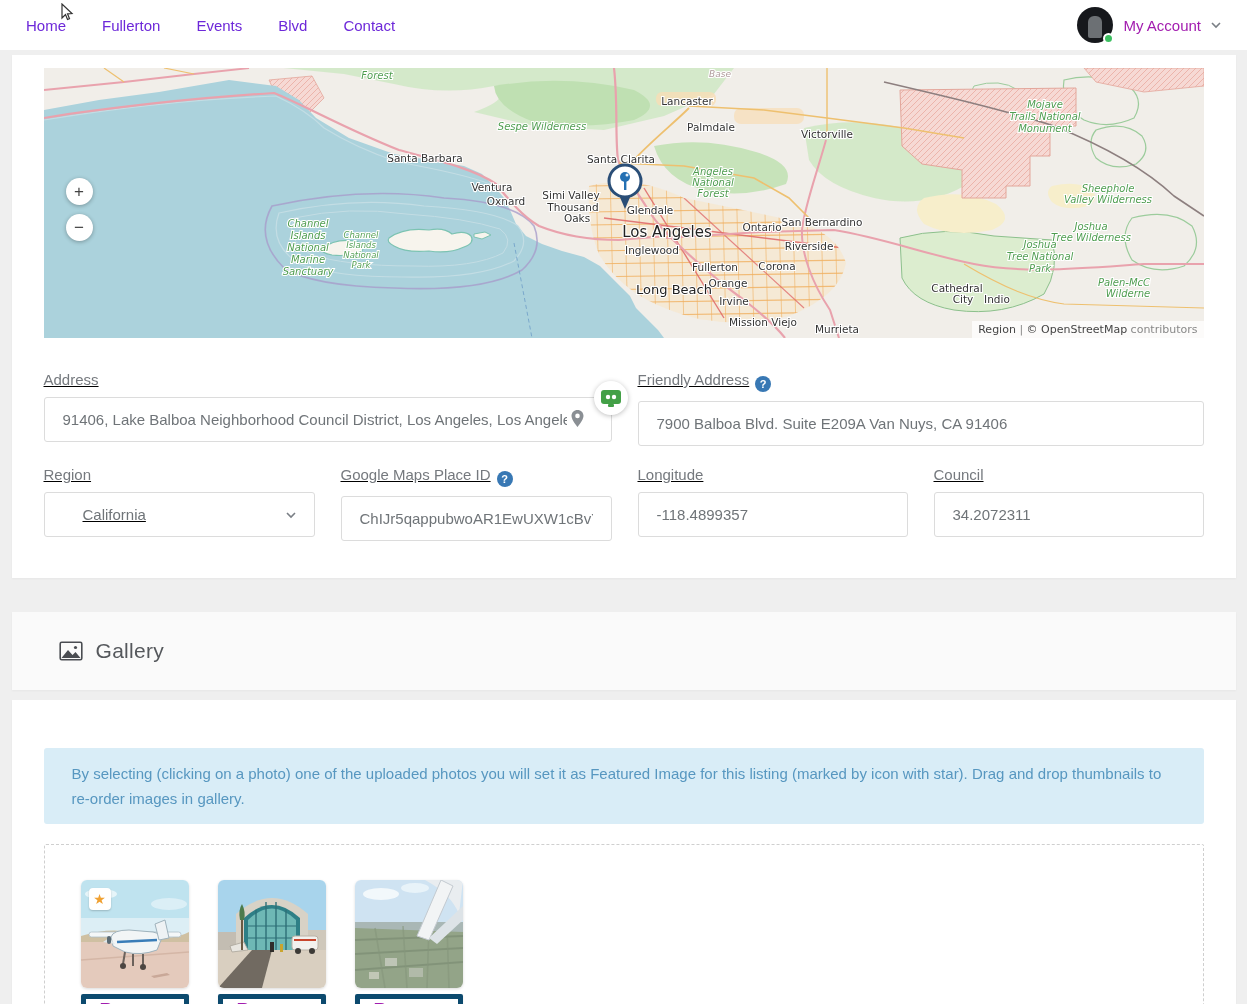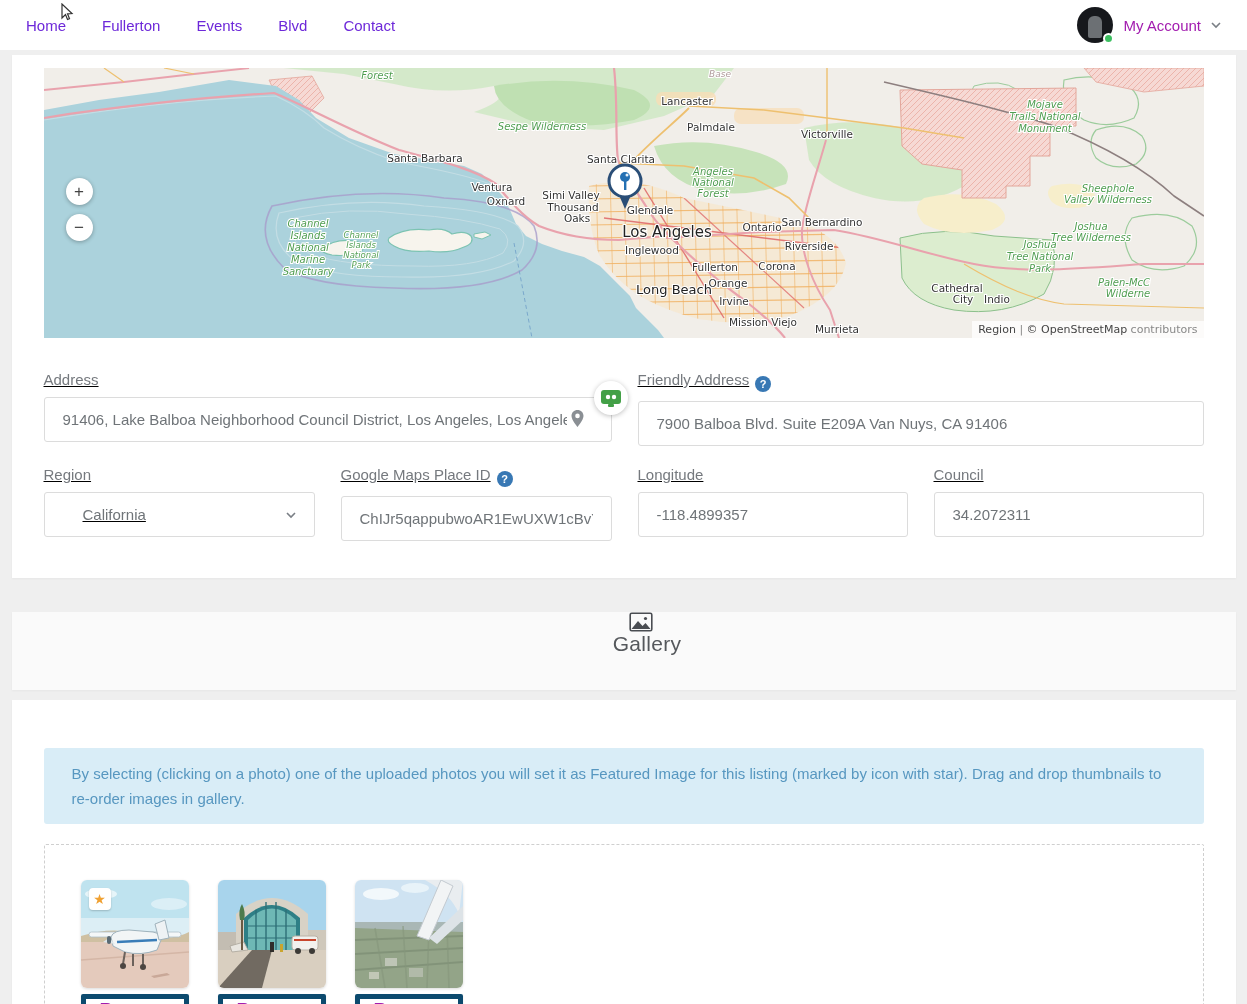--- a/index.html
+++ b/index.html
@@ -17,21 +17,21 @@
     background:#8a8d92; border-radius:6px 6px 2px 2px; opacity:.75; }
   .status-dot { position:absolute; right:-1px; bottom:-1px; width:11px; height:11px;
     border-radius:50%; background:#3dbf61; border:2px solid #fff; }
   .account-label { font-size:15px; color:#a21caf; }
   .chev { width:10px; height:10px; fill:none; stroke:#7a7f85; stroke-width:1.6; }
   .cursor-arrow { position:absolute; left:58px; top:3px; }
   
   .card { width:1224px; margin:0 auto; background:#fff; }
   .card-1 { margin-top:5px; padding:13px 32px 37px; box-shadow:0 1px 2px rgba(0,0,0,.04); }
   .band { width:1224px; margin:34px auto 0; height:78px; background:#fafafa;
-    display:flex; align-items:center; padding-left:47px; box-shadow:0 1px 2px rgba(0,0,0,.04);flex-direction:column; }
+    display:flex; align-items:center; padding-left:47px; box-shadow:0 1px 2px rgba(0,0,0,.04); }
   .band .g-icon { margin-right:13px; display:block; }
   .band h2 { font-size:21px; font-weight:500; color:#55585c; letter-spacing:.3px; }
   .card-2 { margin-top:10px; padding:27px 32px 0; box-shadow:0 1px 2px rgba(0,0,0,.04); }
   
   .map { position:relative; width:1160px; height:270px; background:#f1eee9; overflow:hidden; }
   .map-svg { position:absolute; inset:0; width:100%; height:100%; display:block; }
   .map text { text-anchor:middle; paint-order:stroke; stroke:#fff; stroke-width:2.2px;
     font-family:"DejaVu Sans", sans-serif; }
   .ml-city   { font-size:10.5px; fill:#333; }
   .ml-citymd { font-size:13px;  fill:#222; }

